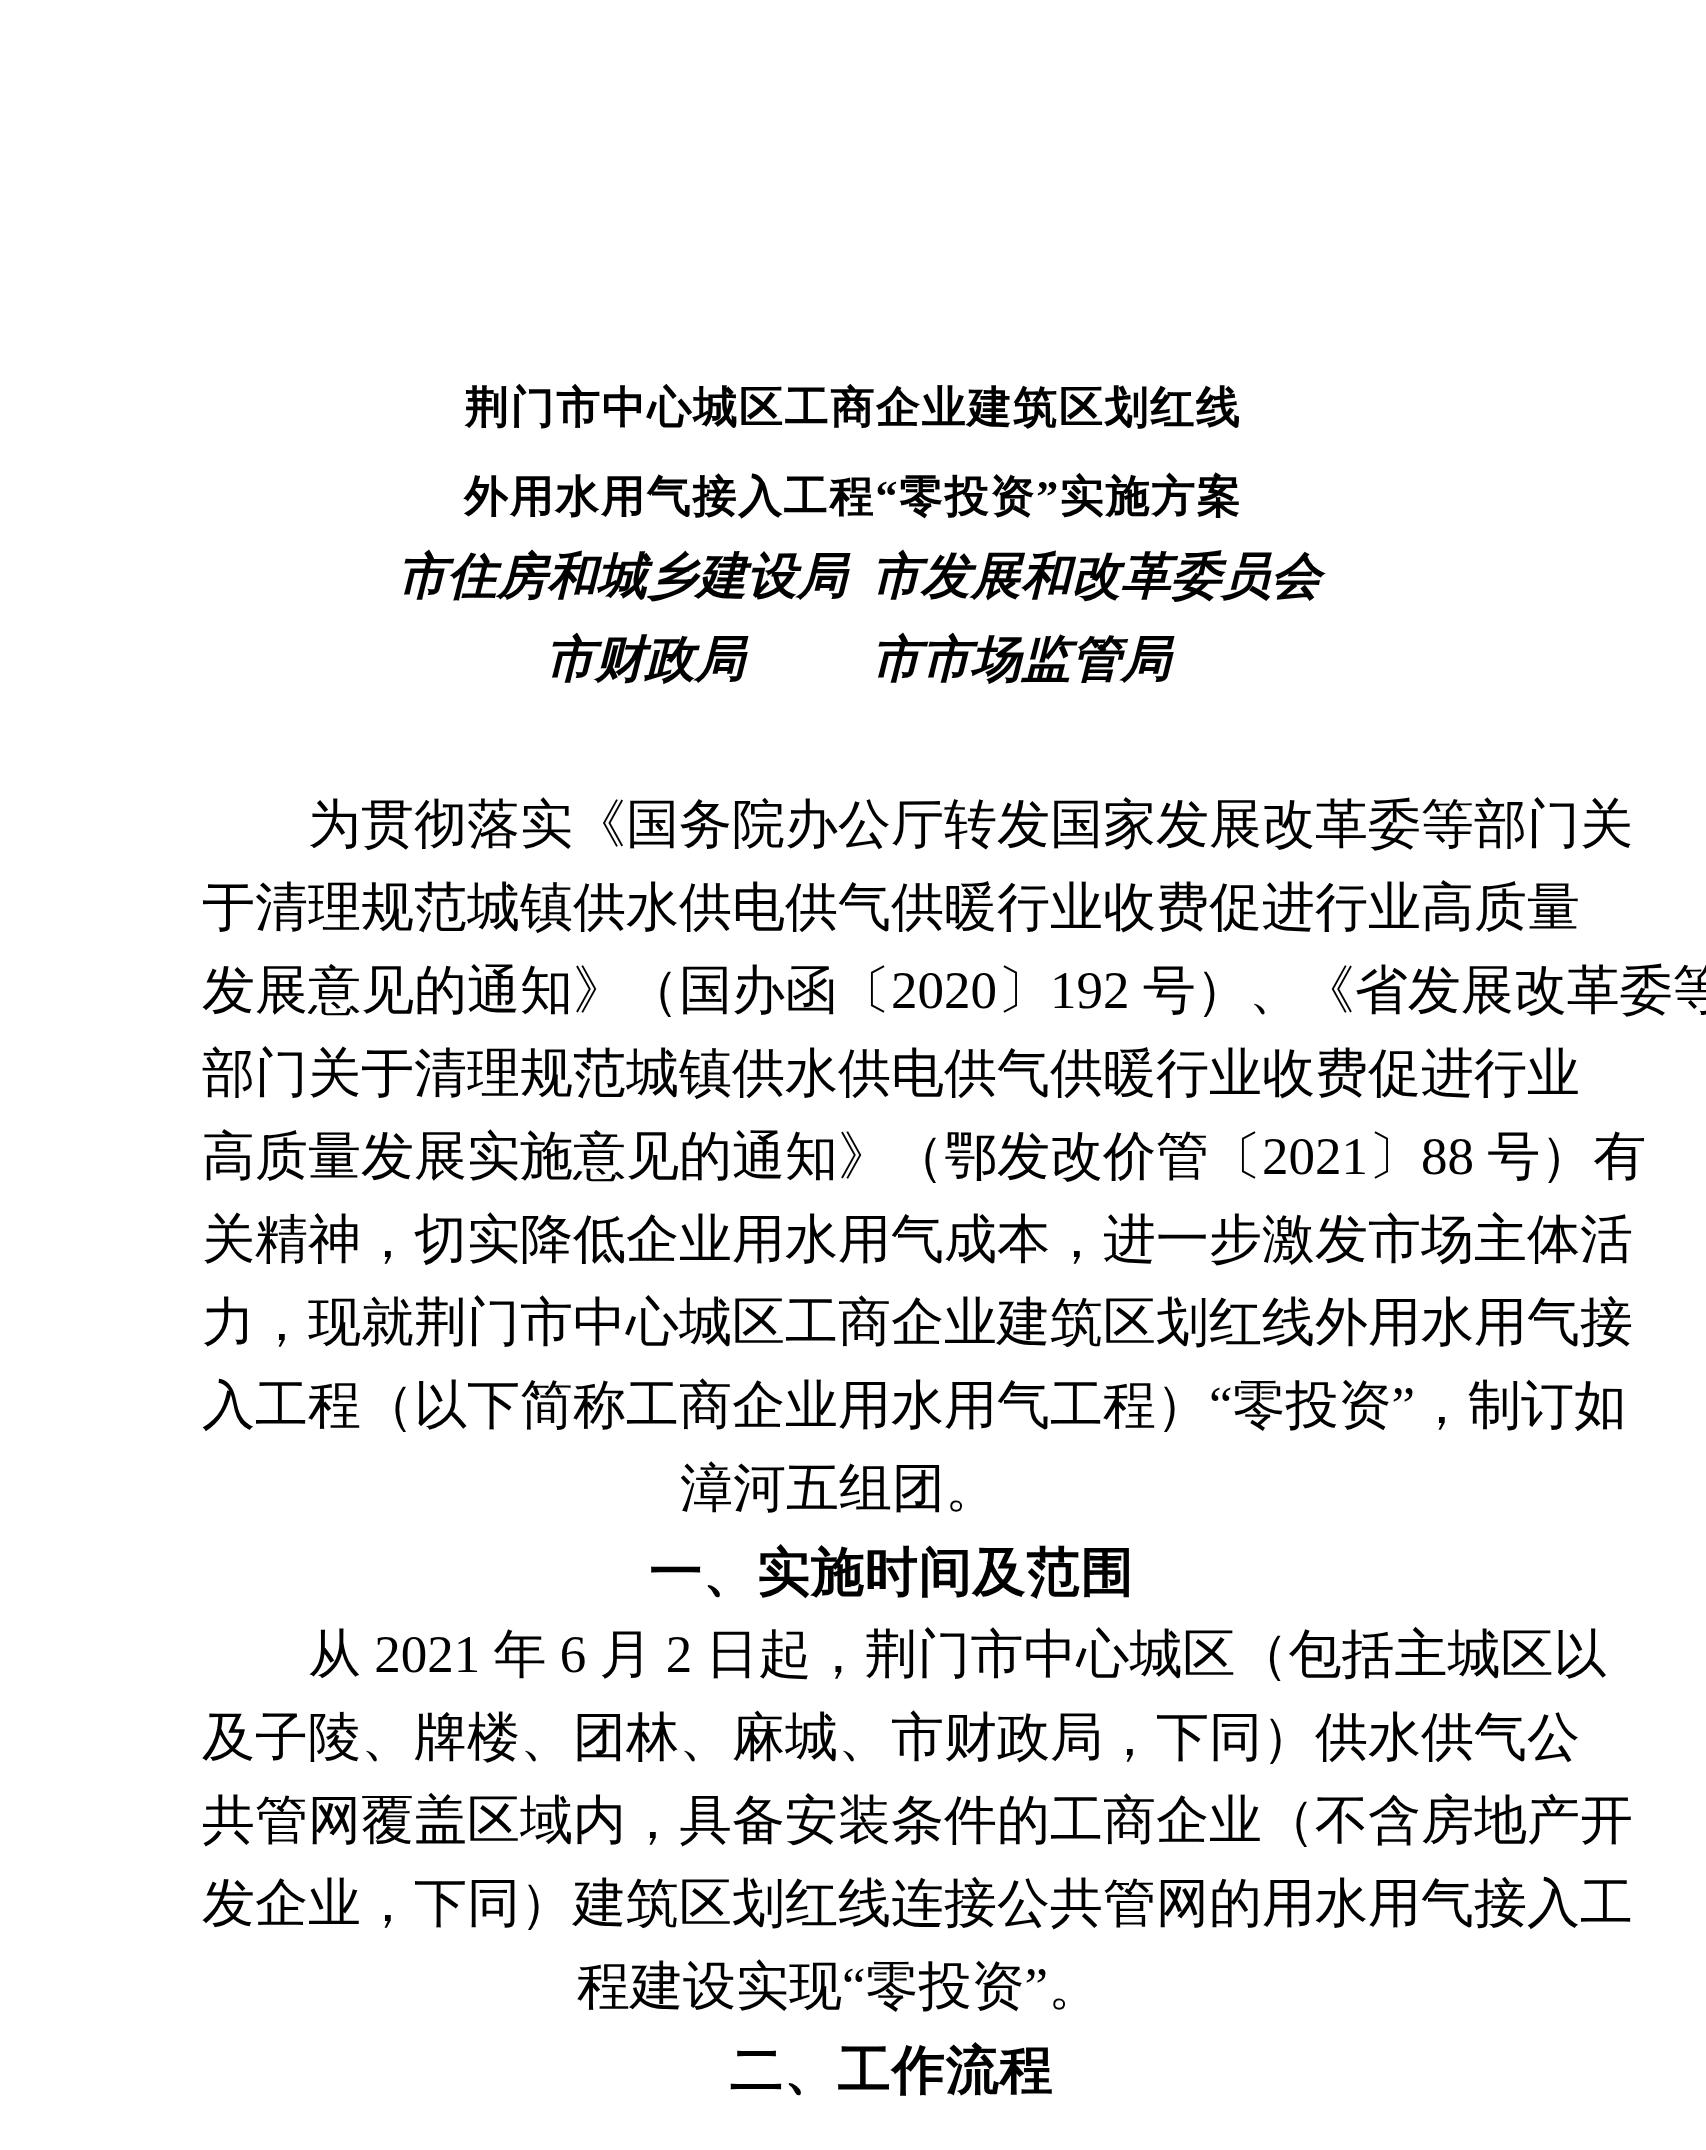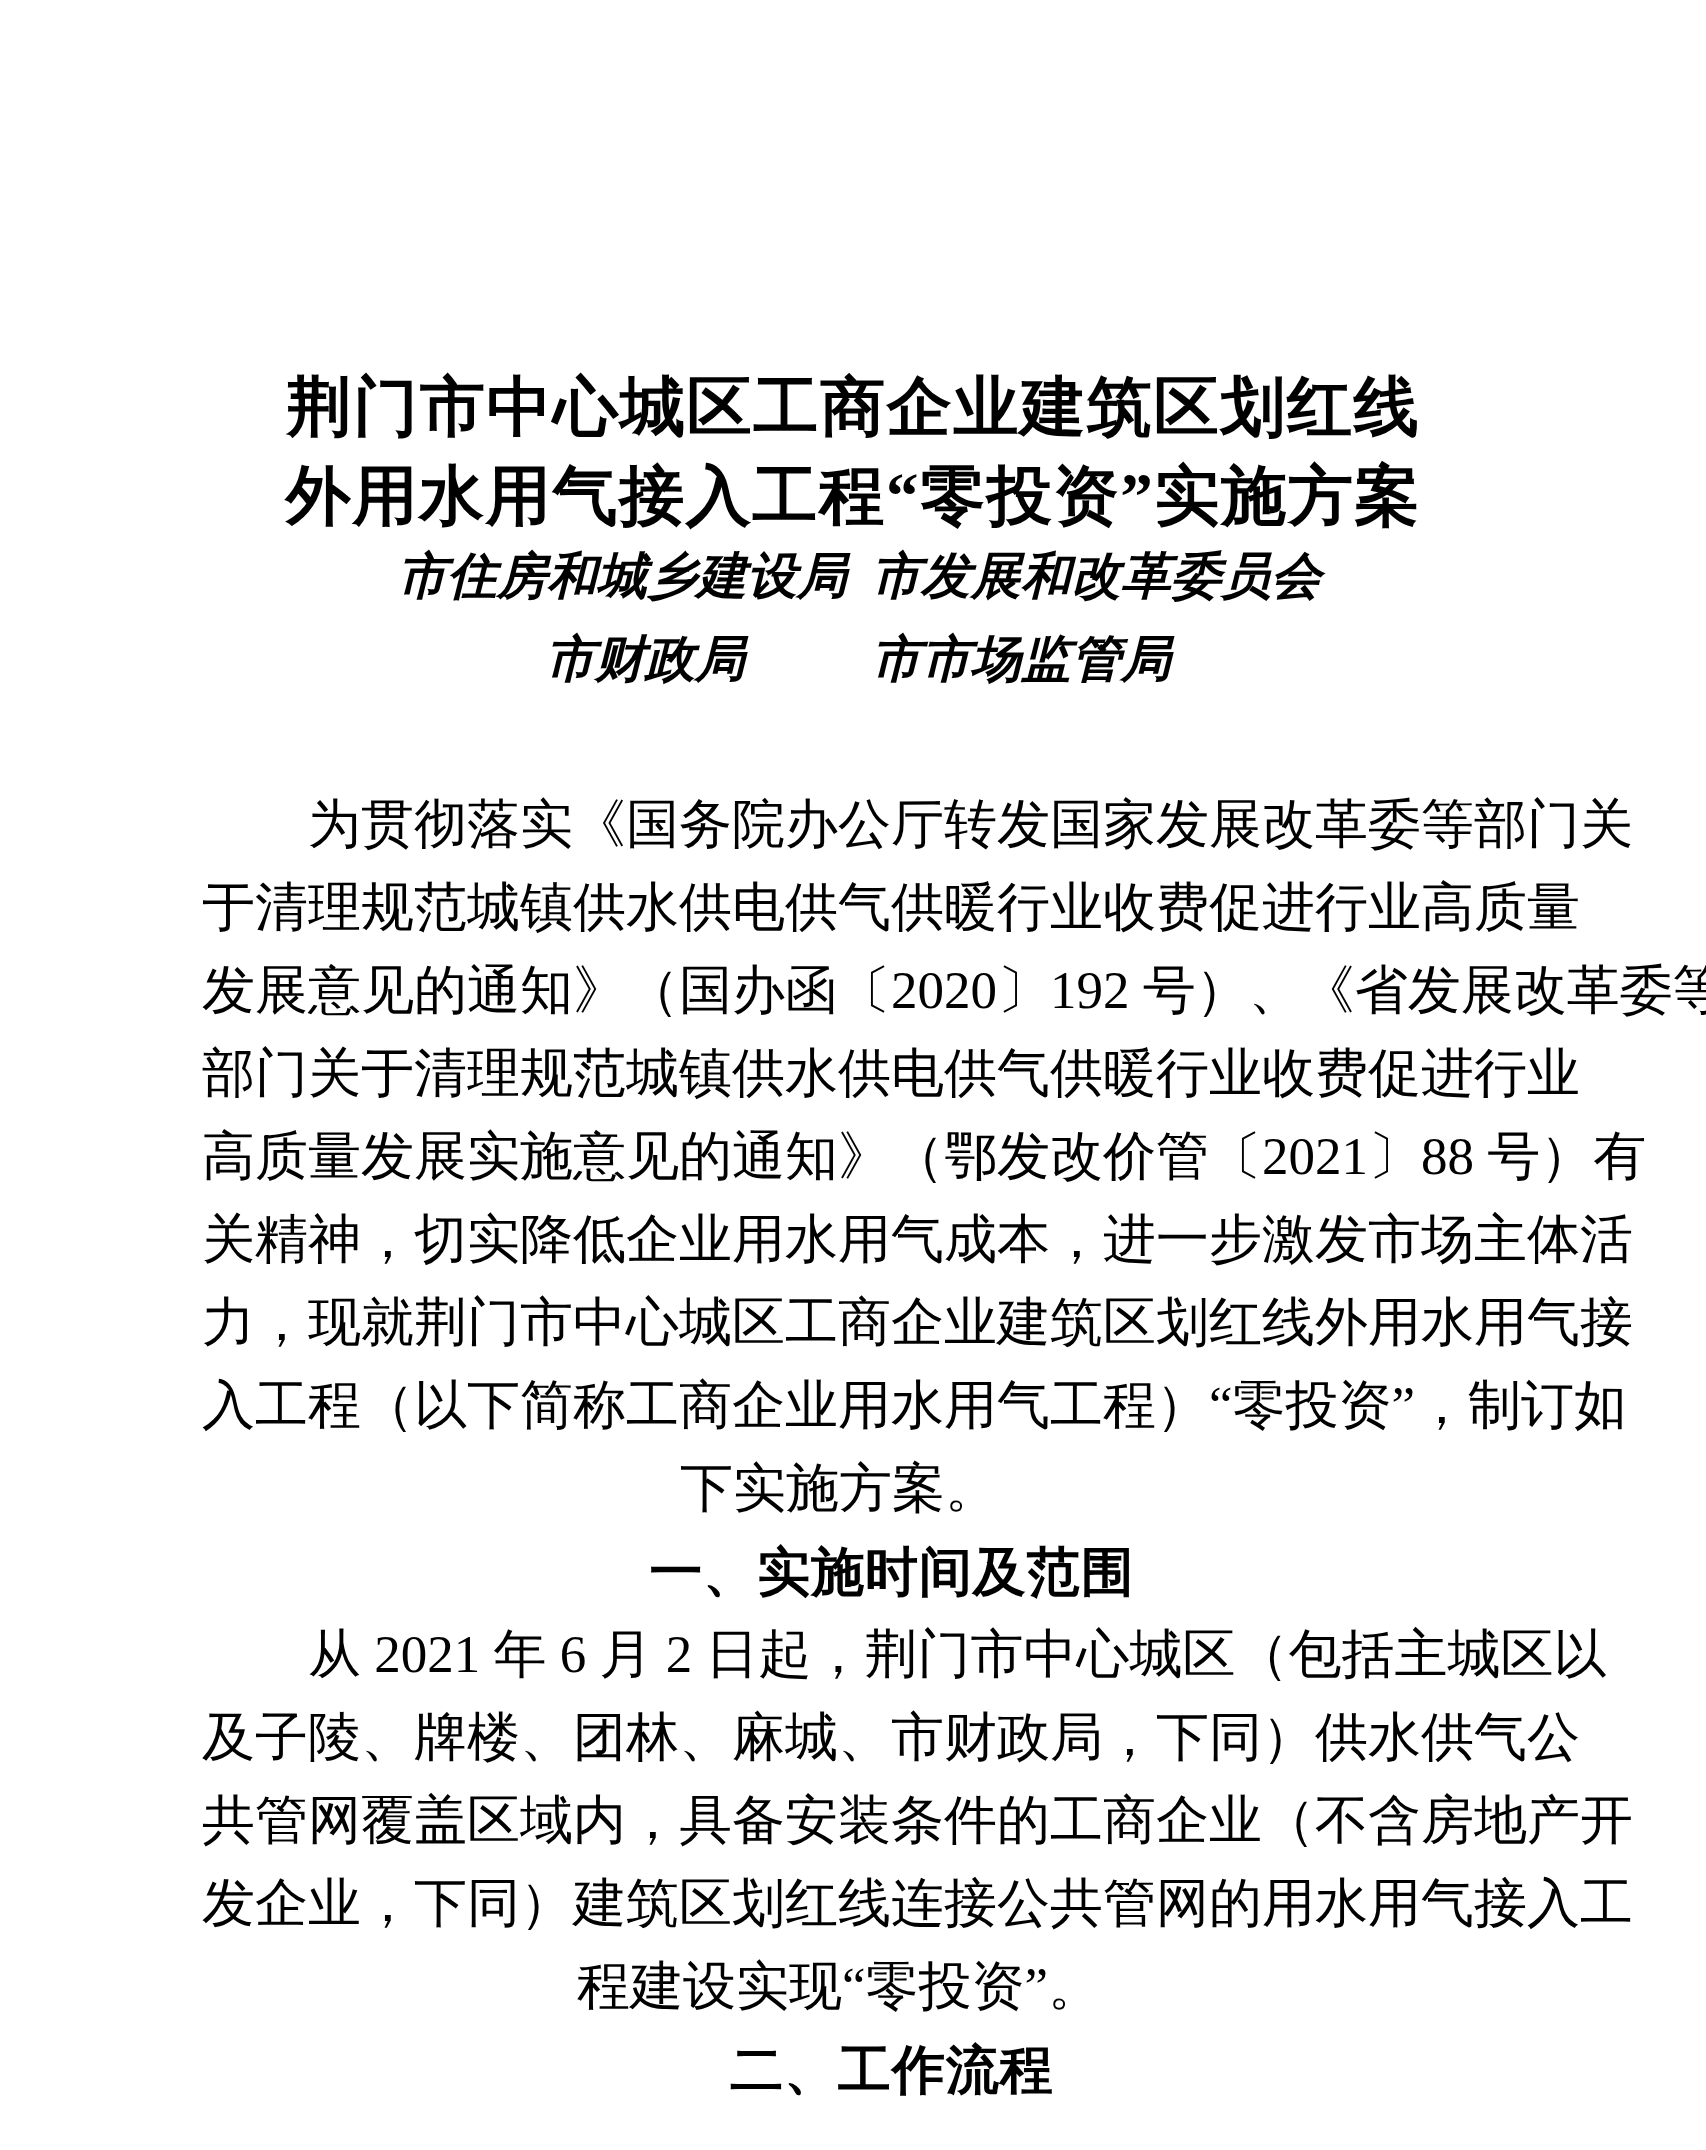--- a/index.html
+++ b/index.html
@@ -14,21 +14,21 @@
   }
   
   .title-block {
     position: absolute;
     top: 363px;
     left: 0;
     width: 100%;
     text-align: center;
     font-family: "Liberation Serif", "DejaVu Serif", serif;
     font-weight: 700;
-    font-size: 65px;
+    font-size: 44px;
     line-height: 89px;
     letter-spacing: 1.7px;
     white-space: nowrap;
   }
   
   .agency-block {
     position: absolute;
     top: 535px;
     left: 0;
     width: 100%;
@@ -84,21 +84,21 @@
 
   <div class="body-block">
     <div class="p-line indent">为贯彻落实《国务院办公厅转发国家发展改革委等部门关</div>
     <div class="p-line">于清理规范城镇供水供电供气供暖行业收费促进行业高质量</div>
     <div class="p-line">发展意见的通知》（国办函〔2020〕192 号）、《省发展改革委等</div>
     <div class="p-line">部门关于清理规范城镇供水供电供气供暖行业收费促进行业</div>
     <div class="p-line">高质量发展实施意见的通知》（鄂发改价管〔2021〕88 号）有</div>
     <div class="p-line">关精神，切实降低企业用水用气成本，进一步激发市场主体活</div>
     <div class="p-line">力，现就荆门市中心城区工商企业建筑区划红线外用水用气接</div>
     <div class="p-line">入工程（以下简称工商企业用水用气工程）“零投资”，制订如</div>
-    <div class="p-line">下实施方案。</div>
+    <div class="p-line">漳河五组团。</div>
     <div class="p-line indent heading">一、实施时间及范围</div>
     <div class="p-line indent">从 2021 年 6 月 2 日起，荆门市中心城区（包括主城区以</div>
     <div class="p-line">及子陵、牌楼、团林、麻城、市财政局，下同）供水供气公</div>
     <div class="p-line">共管网覆盖区域内，具备安装条件的工商企业（不含房地产开</div>
     <div class="p-line">发企业，下同）建筑区划红线连接公共管网的用水用气接入工</div>
     <div class="p-line">程建设实现“零投资”。</div>
     <div class="p-line indent heading">二、工作流程</div>
   </div>
 
 </div>

